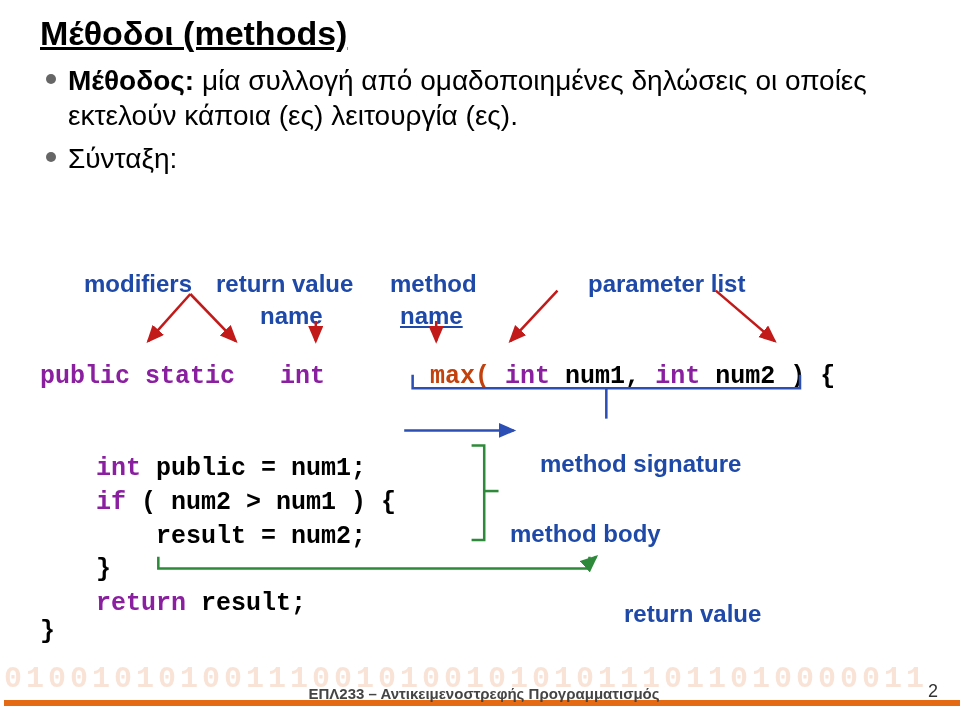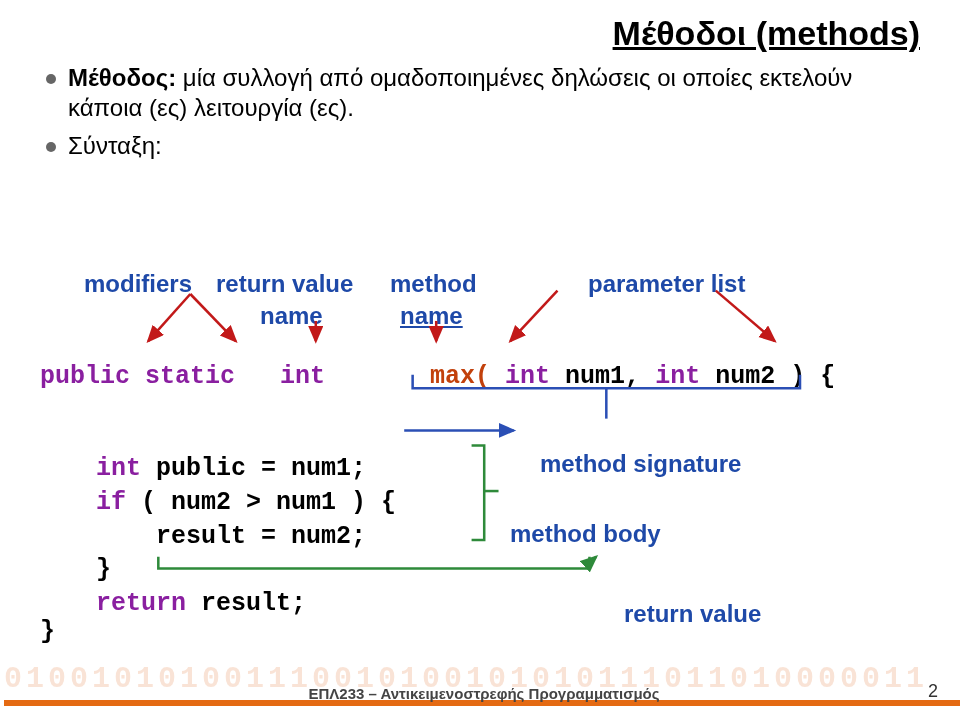--- a/index.html
+++ b/index.html
@@ -7,24 +7,24 @@
     width: 960px;
     height: 706px;
     background: #fff;
     font-family: "Segoe UI", Arial, sans-serif;
     position: relative;
     overflow: hidden;
   }
   .slide { position: relative; width: 100%; height: 100%; padding: 14px 40px 0 40px; }
   .title {
     font-size: 34px; font-weight: bold; color: #000;
-    text-decoration: underline; margin-bottom: 10px; text-align: right;
+    text-decoration: underline; margin-bottom: 10px;
   }
   .bullets { margin-left: 4px; }
-  .bullet { position: relative; padding-left: 24px; font-size: 24px; color: #000; line-height: 1.25; margin-bottom: 8px; }
+  .bullet { position: relative; padding-left: 24px; font-size: 28px; color: #000; line-height: 1.25; margin-bottom: 8px; }
   .bullet::before {
     content: ""; position: absolute; left: 2px; top: 11px;
     width: 10px; height: 10px; background: #666; border-radius: 50%;
   }
   .bullet b { font-weight: bold; }
   .bullet i { font-style: italic; font-weight: bold; }
   .syntax-label { display: inline-block; }
 
   .diagram { position: absolute; left: 40px; top: 262px; width: 880px; height: 320px; }
   .lbl { position: absolute; color: #1e49a8; font-weight: bold; font-size: 24px; white-space: nowrap; }

